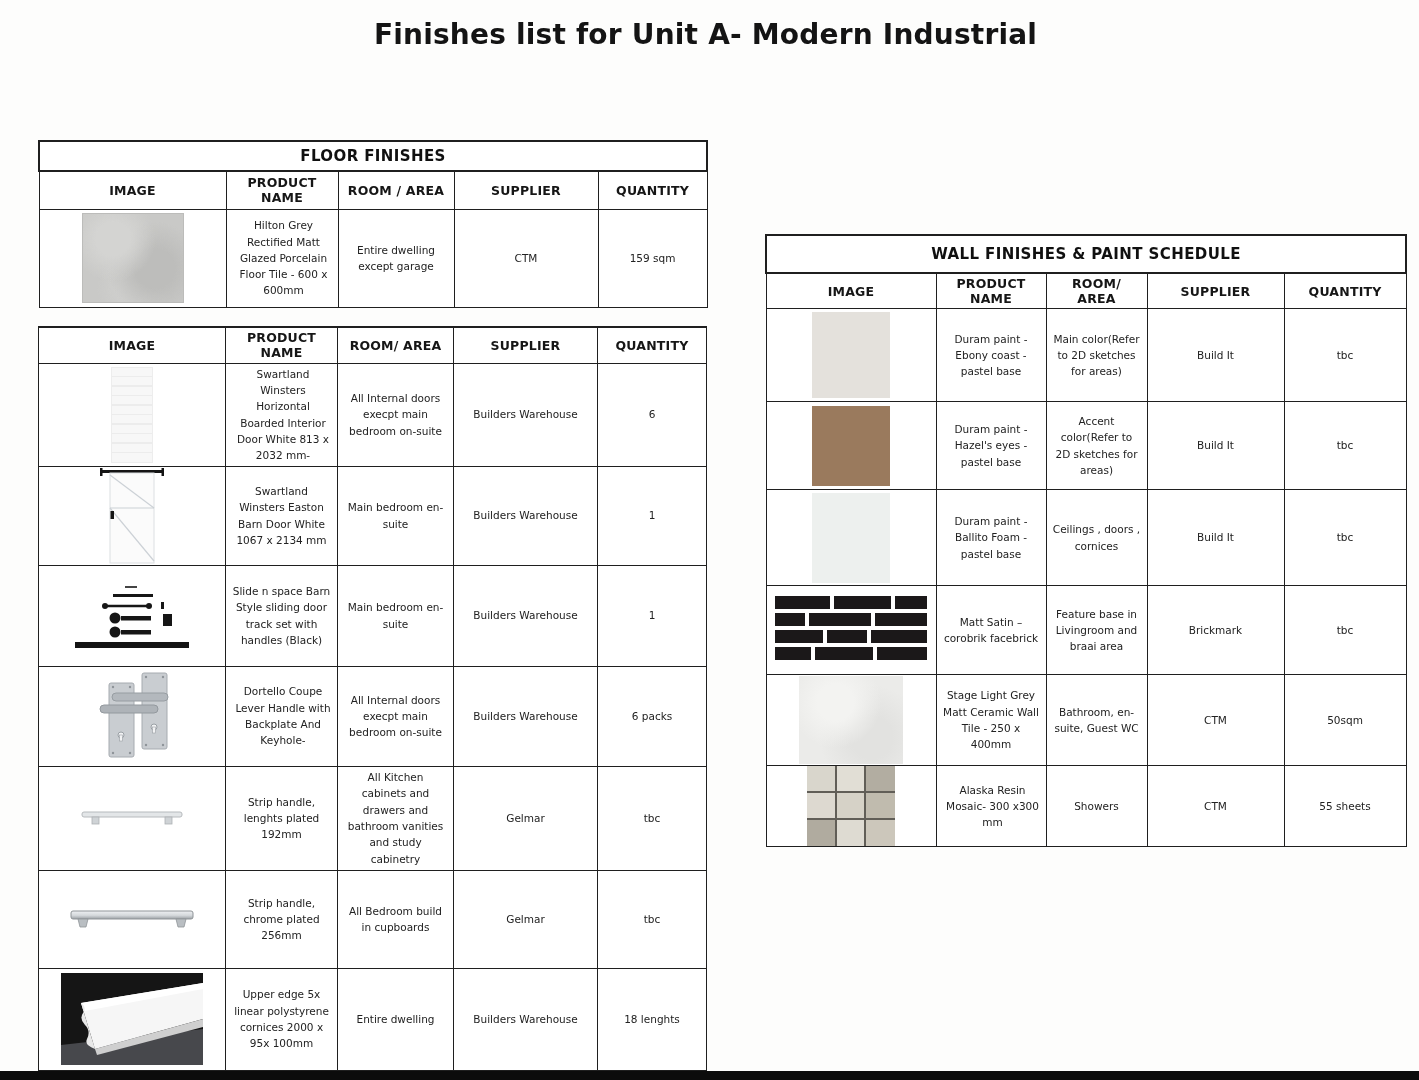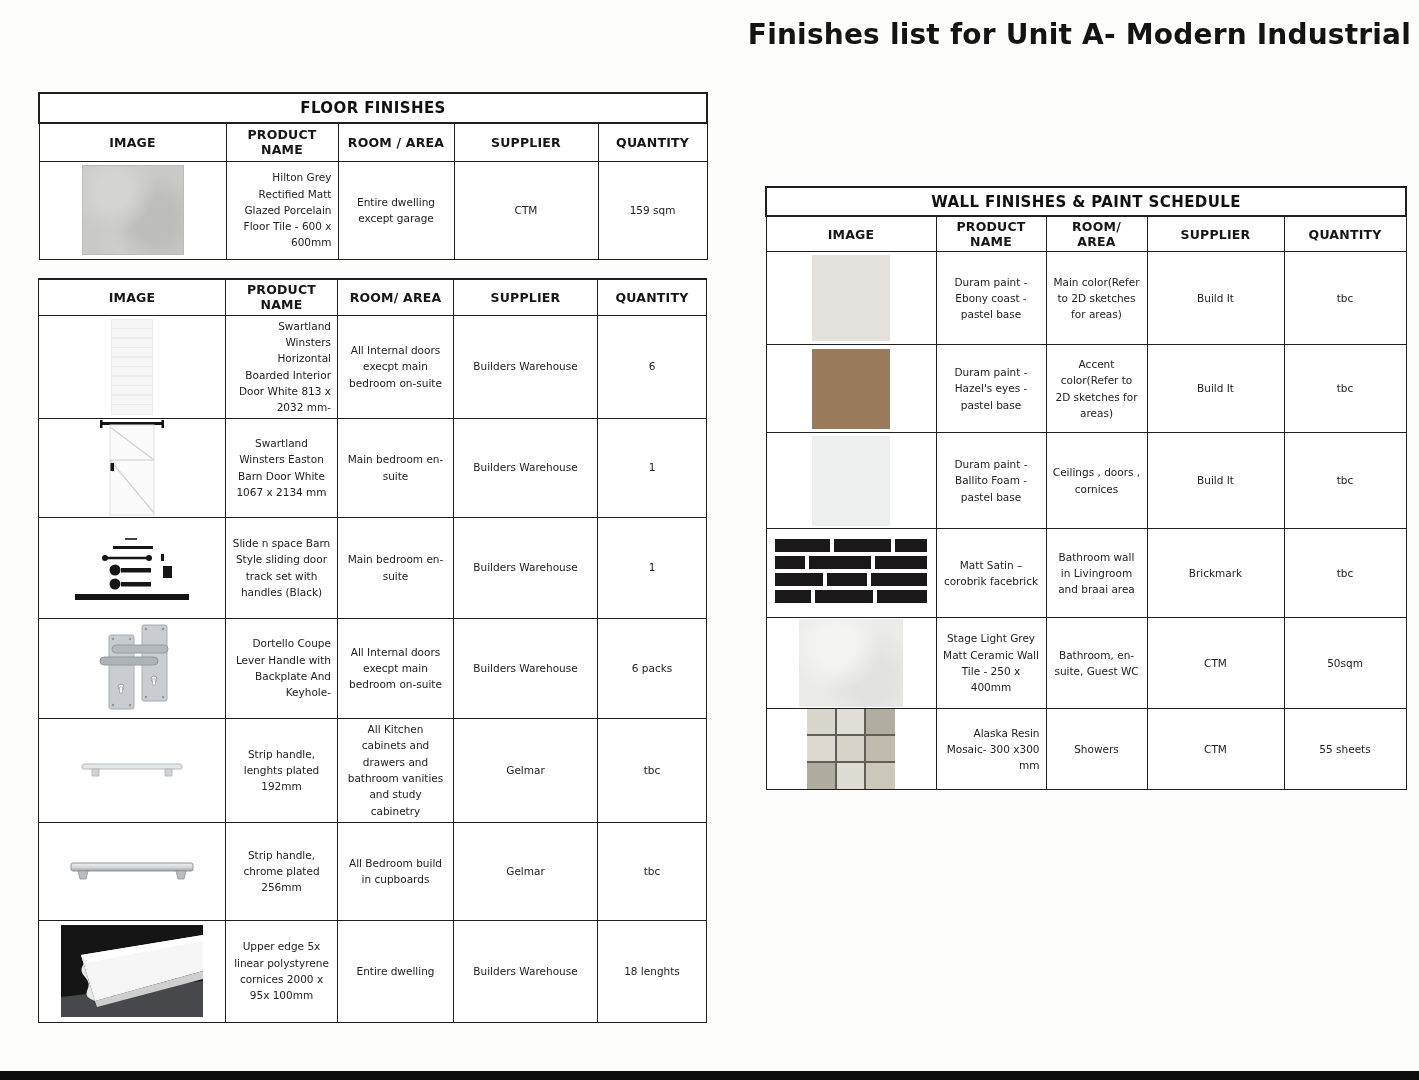--- a/index.html
+++ b/index.html
@@ -1,27 +1,27 @@
 <!DOCTYPE html>
 <html><head>
 <meta charset="utf-8">
 <style>
   html,body{margin:0;padding:0;background:#ffffff;}
   #canvas{position:relative;width:1419px;height:1080px;background:#fdfdfc;overflow:hidden;
           font-family:"DejaVu Sans","Liberation Sans",sans-serif;color:#1b1b1b;}
-  .page-title{position:absolute;left:0;top:18px;width:1411px;text-align:right;
+  .page-title{position:absolute;left:0;top:18px;width:1411px;text-align:center;
               font-size:28px;font-weight:bold;letter-spacing:.2px;color:#141414;}
-  table.tbl{position:absolute;border-collapse:collapse;table-layout:fixed;background:#fff;}
+  table.tbl{position:absolute;border-collapse:collapse;table-layout:fixed;background:#fff;margin-top:48px;}
   .tbl th,.tbl td{border:1.4px solid #1f1f1f;padding:2px 6px;text-align:center;vertical-align:middle;
                   overflow:hidden;}
   .tbl .title-row th{font-size:15px;font-weight:700;letter-spacing:.4px;
                      border-width:2.2px;border-bottom-width:2.4px;color:#101010;}
   .tbl .hdr th{font-size:12.5px;font-weight:600;letter-spacing:.2px;color:#161616;border-top-width:2.2px;}
   .tbl td{font-size:10.5px;line-height:1.55;color:#222;}
-  .tbl td.ta-l{text-align:right;padding-left:9px;}
+  .tbl td.ta-l{text-align:center;padding-left:9px;}
   .imgcell{padding:0 !important;}
   .imgwrap{width:100%;height:100%;display:flex;align-items:center;justify-content:center;}
   
   .floor-tile{width:100px;height:88px;background:
       radial-gradient(circle at 30% 28%,#d4d4d2 0 18%,rgba(0,0,0,0) 45%),
       radial-gradient(circle at 72% 62%,#bdbdbb 0 22%,rgba(0,0,0,0) 52%),
       radial-gradient(circle at 50% 85%,#cfcfcd 0 15%,rgba(0,0,0,0) 40%),#c9c9c7;
       border:1px solid #bcbcba;}
   .boarded-door{width:40px;height:94px;border:1px solid #ededed;background:
       repeating-linear-gradient(180deg,#f7f7f7 0 8px,#ececec 8px 9.5px);}
@@ -233,21 +233,21 @@
 
   <table class="tbl" style="left:765px;top:186px;width:640px;">
     <colgroup>
         <col style="width:170px">
         <col style="width:110px">
         <col style="width:101px">
         <col style="width:137px">
         <col style="width:122px">
       </colgroup>
     <tbody>
-        <tr class="title-row" style="height:29px">
+        <tr class="title-row" style="height:38px">
           <th colspan="5">WALL FINISHES &amp; PAINT SCHEDULE</th>
         </tr>
     <tr class="hdr" style="height:35px">
       <th>IMAGE</th>
       <th>PRODUCT NAME</th>
       <th>ROOM/ AREA</th>
       <th>SUPPLIER</th>
       <th>QUANTITY</th>
     </tr>
     <tr style="height:93px">
@@ -298,21 +298,21 @@
                   <rect x="52" y="34" width="40" height="13"></rect>
                   <rect x="96" y="34" width="56" height="13"></rect>
             <rect x="0" y="51" width="36" height="13"></rect>
                   <rect x="40" y="51" width="58" height="13"></rect>
                   <rect x="102" y="51" width="50" height="13"></rect>
           </g>
         </svg>
       </div>
           </td>
       <td>Matt Satin – corobrik facebrick</td>
-      <td>Bathroom wall in Livingroom and braai area</td>
+      <td>Feature base in Livingroom and braai area</td>
       <td>Brickmark</td>
       <td>tbc</td>
     </tr>
     <tr style="height:91px">
       <td class="imgcell">
             <div class="imgwrap">
               <div class="grey-walltile"></div>
             </div>
           </td>
       <td>Stage Light Grey Matt Ceramic Wall Tile - 250 x 400mm</td>

